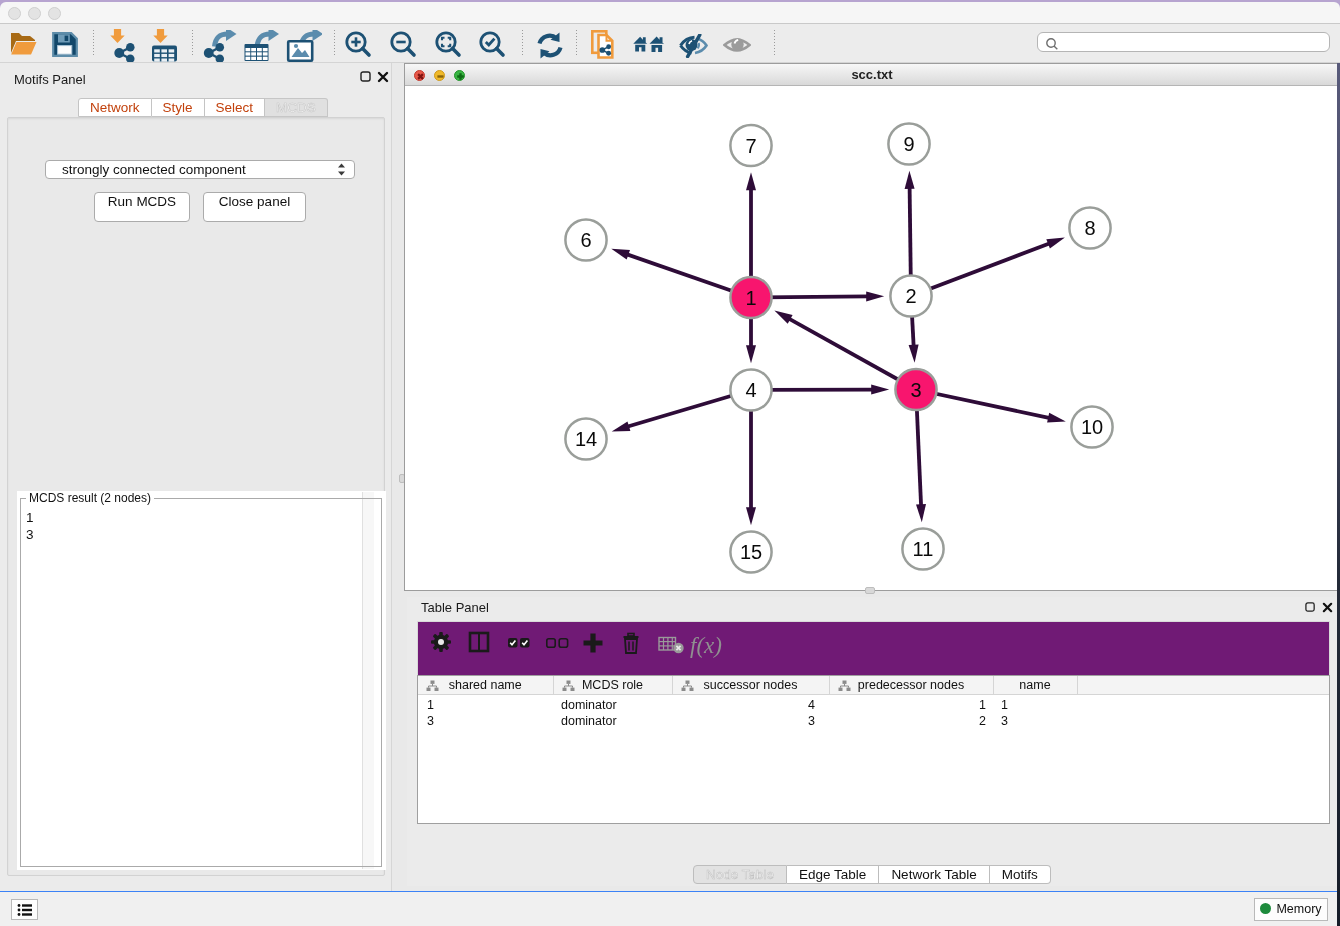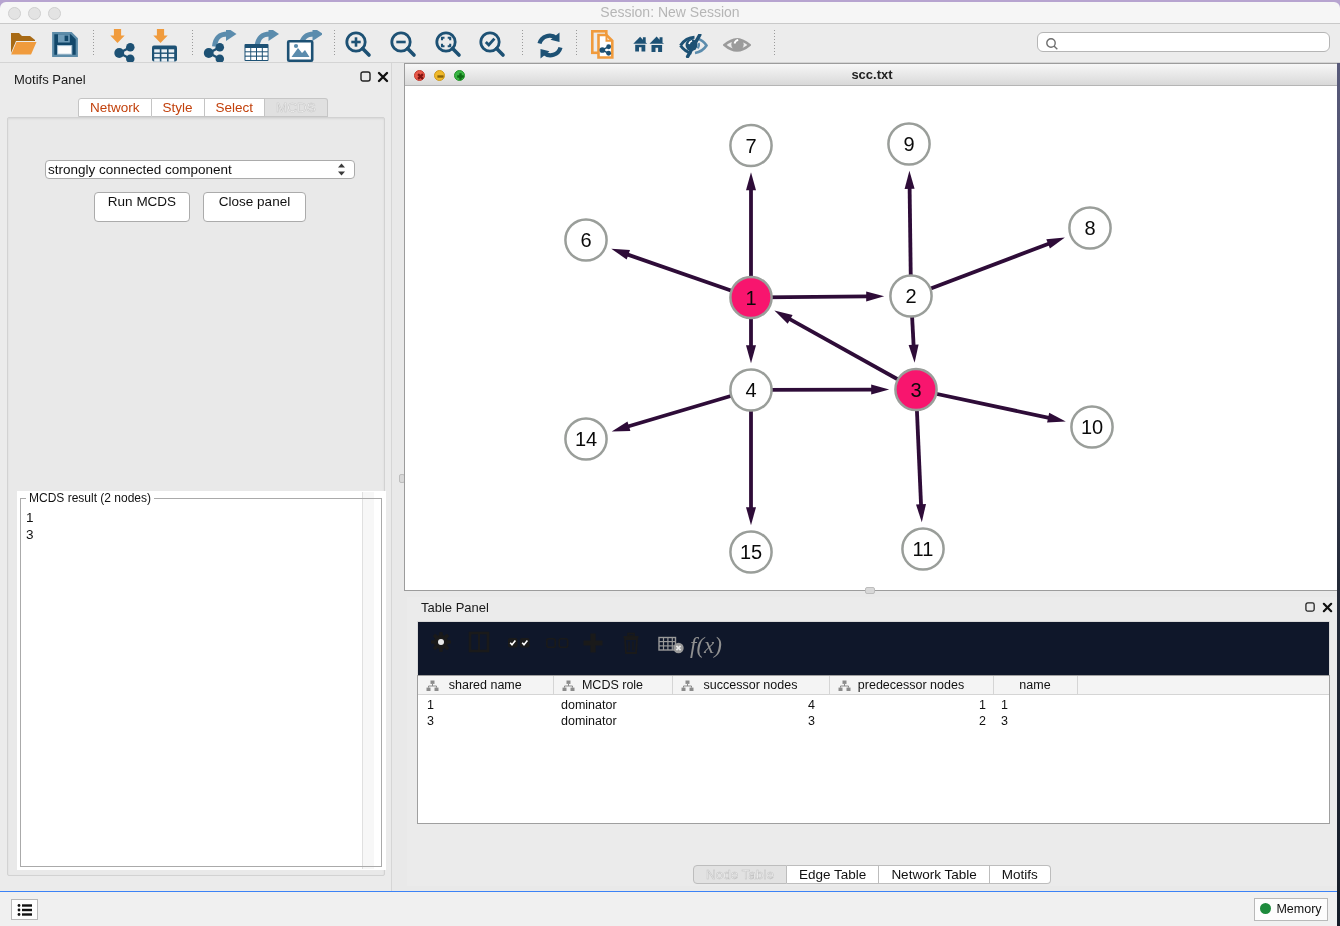--- a/index.html
+++ b/index.html
@@ -32,21 +32,21 @@
 .cp-tab.first { border-left:1px solid #c4c4c4; border-radius:3px 0 0 0; }
 .cp-tab.active { background:#e0e0e0; border-color:#c6c6c6; color:#fff;
   -webkit-text-stroke:0.6px #c4c4c4; border-radius:0 3px 0 0; }
 #cp-body { position:absolute; left:7px; top:54px; width:378px; height:759px;
   background:#e9e9e9; border:1px solid #d2d2d2; border-radius:2px;
   box-shadow:inset 0 1px 2px rgba(0,0,0,0.08); }
 #opt-label { position:absolute; top:74px; left:0; width:100%; text-align:center;
   font-size:13.5px; color:#111; }
 #dropdown { position:absolute; left:45px; top:97px; width:310px; height:19px;
   background:#fff; border:1px solid #ababab; border-radius:4px; font-size:13.5px;
-  line-height:17px; padding-left:2px; color:#111; }
+  line-height:17px; padding-left:16px; color:#111; }
 .cp-btn { position:absolute; top:129px; height:30px; background:#fff;
   border:1px solid #ababab; border-radius:4px; font-size:13.5px; line-height:17px;
   text-align:center; color:#111; }
 #resultbox { position:absolute; left:17px; top:428px; width:369px; height:379px;
   background:#fff; }
 #fieldset { position:absolute; left:3px; top:7px; right:4px; bottom:3px;
   border:1px solid #aaa; }
 #legend { position:absolute; left:5px; top:-8px; background:#fff; padding:0 3px;
   font-size:12px; color:#111; }
 #result-scroll { position:absolute; right:12px; top:1px; width:12px; bottom:1px;
@@ -59,21 +59,21 @@
   background:linear-gradient(#f7f7f7, #d9d9d9); border-bottom:1px solid #b5b5b5; }
 #netwin-title .t { position:absolute; width:100%; text-align:center; top:3px;
   font-size:13px; font-weight:bold; color:#222; }
 .mac-btn { position:absolute; top:5.5px; width:11px; height:11px; border-radius:50%;
   text-align:center; }
 
 #tpanel { position:absolute; left:407px; top:597px; width:933px; height:289px;
   background:#ebebeb; }
 #tpanel-hdr { position:absolute; left:14px; top:3px; font-size:13px; color:#1a1a1a; }
 #ttoolbar { position:absolute; left:10px; top:24px; right:10px; height:54px;
-  background:#0f172a; border:1px solid #d9d9d9; border-bottom:none; }
+  background:#701a75; border:1px solid #d9d9d9; border-bottom:none; }
 #ttable { position:absolute; left:10px; top:78px; width:913px; height:149px;
   background:#fff; border:1px solid #9f9f9f;padding-left:16px; }
 .th-row { position:absolute; left:0; top:0; height:19px; background:#f4f4f4;
   border-bottom:1px solid #d5d5d5; font-size:12.5px; color:#111; }
 .th-cell { position:absolute; top:0; height:19px; border-right:1px solid #d5d5d5;
   text-align:center; line-height:19px; }
 .td { position:absolute; font-size:12.5px; color:#111; height:16px; line-height:16px; }
 
 .bt-tabs { position:absolute; top:865px; left:693px; height:19px; font-size:13.5px; }
 .bt-tab { float:left; background:#fff; border:1px solid #bdbdbd; border-left:none;
@@ -92,21 +92,20 @@
   text-align:center; color:#111; }
 </style>
 </head>
 <body>
 
 <div id="titlebar">
   <div class="bar"></div>
   <div class="tl-circle" style="left:8px;"></div>
   <div class="tl-circle" style="left:28px;"></div>
   <div class="tl-circle" style="left:48px;"></div>
-  <div id="title-text">Session: New Session</div>
 </div>
 
 <div id="toolbar">
   <div id="tb-icons">
 <svg class="abs" style="left:8px;top:7px;" width="30" height="26" viewBox="0 0 30 26">
         <path d="M3 2 L11 2 L14 5 L22 5 L22 10 L8 10 L3 22 Z" fill="#a86a15"></path>
         <path d="M22 5 L27 9 L27 10 L22 10 Z" fill="#a86a15"></path>
         <path d="M8.5 11 L28.5 11 L23 23.5 L3.2 23.5 Z" fill="#f09b3d"></path>
       </svg>
 <svg class="abs" style="left:52px;top:8px;" width="26" height="25" viewBox="0 0 26 25">

